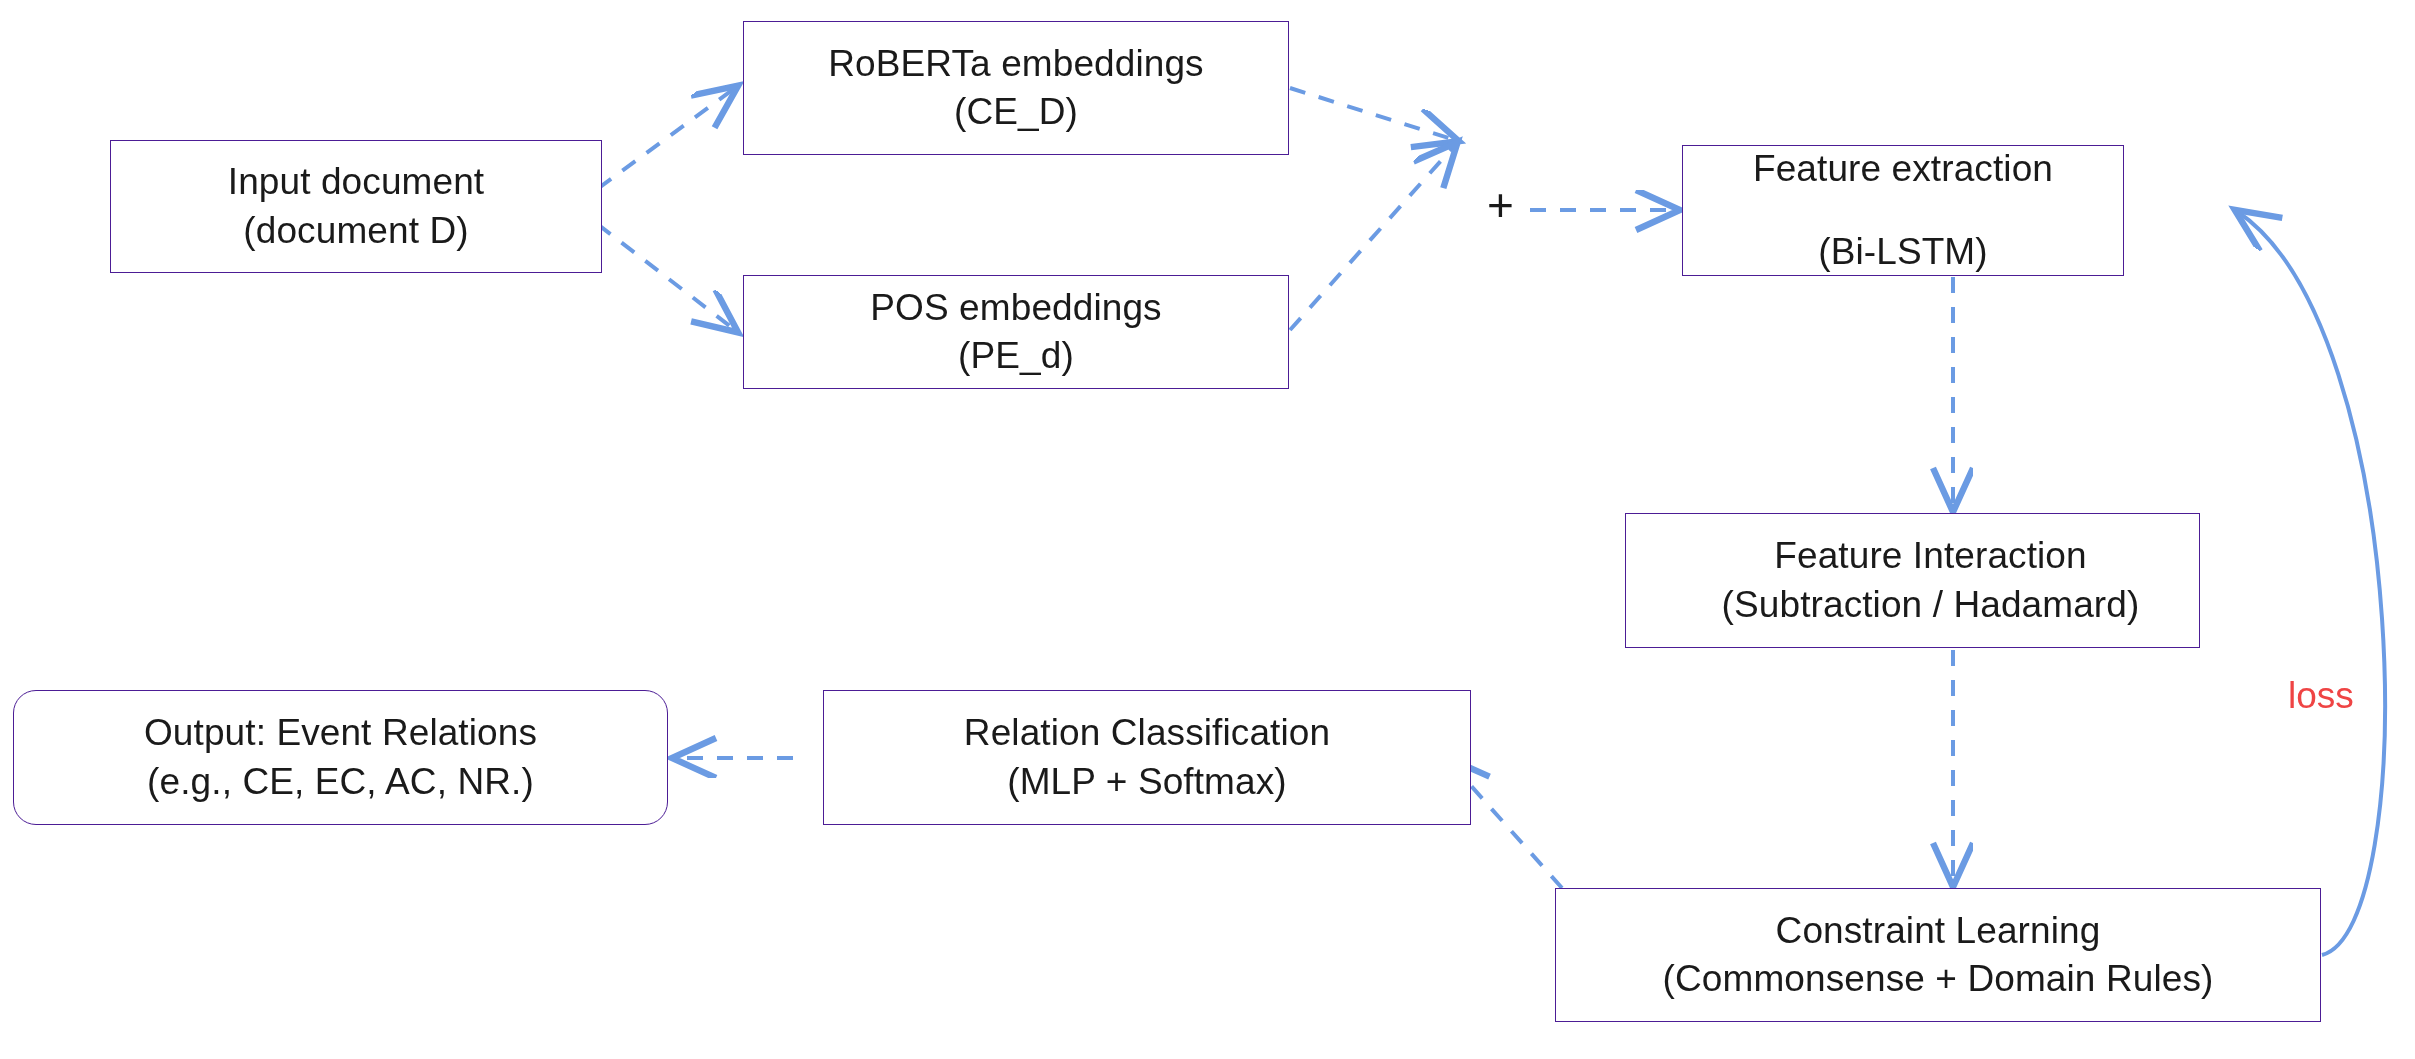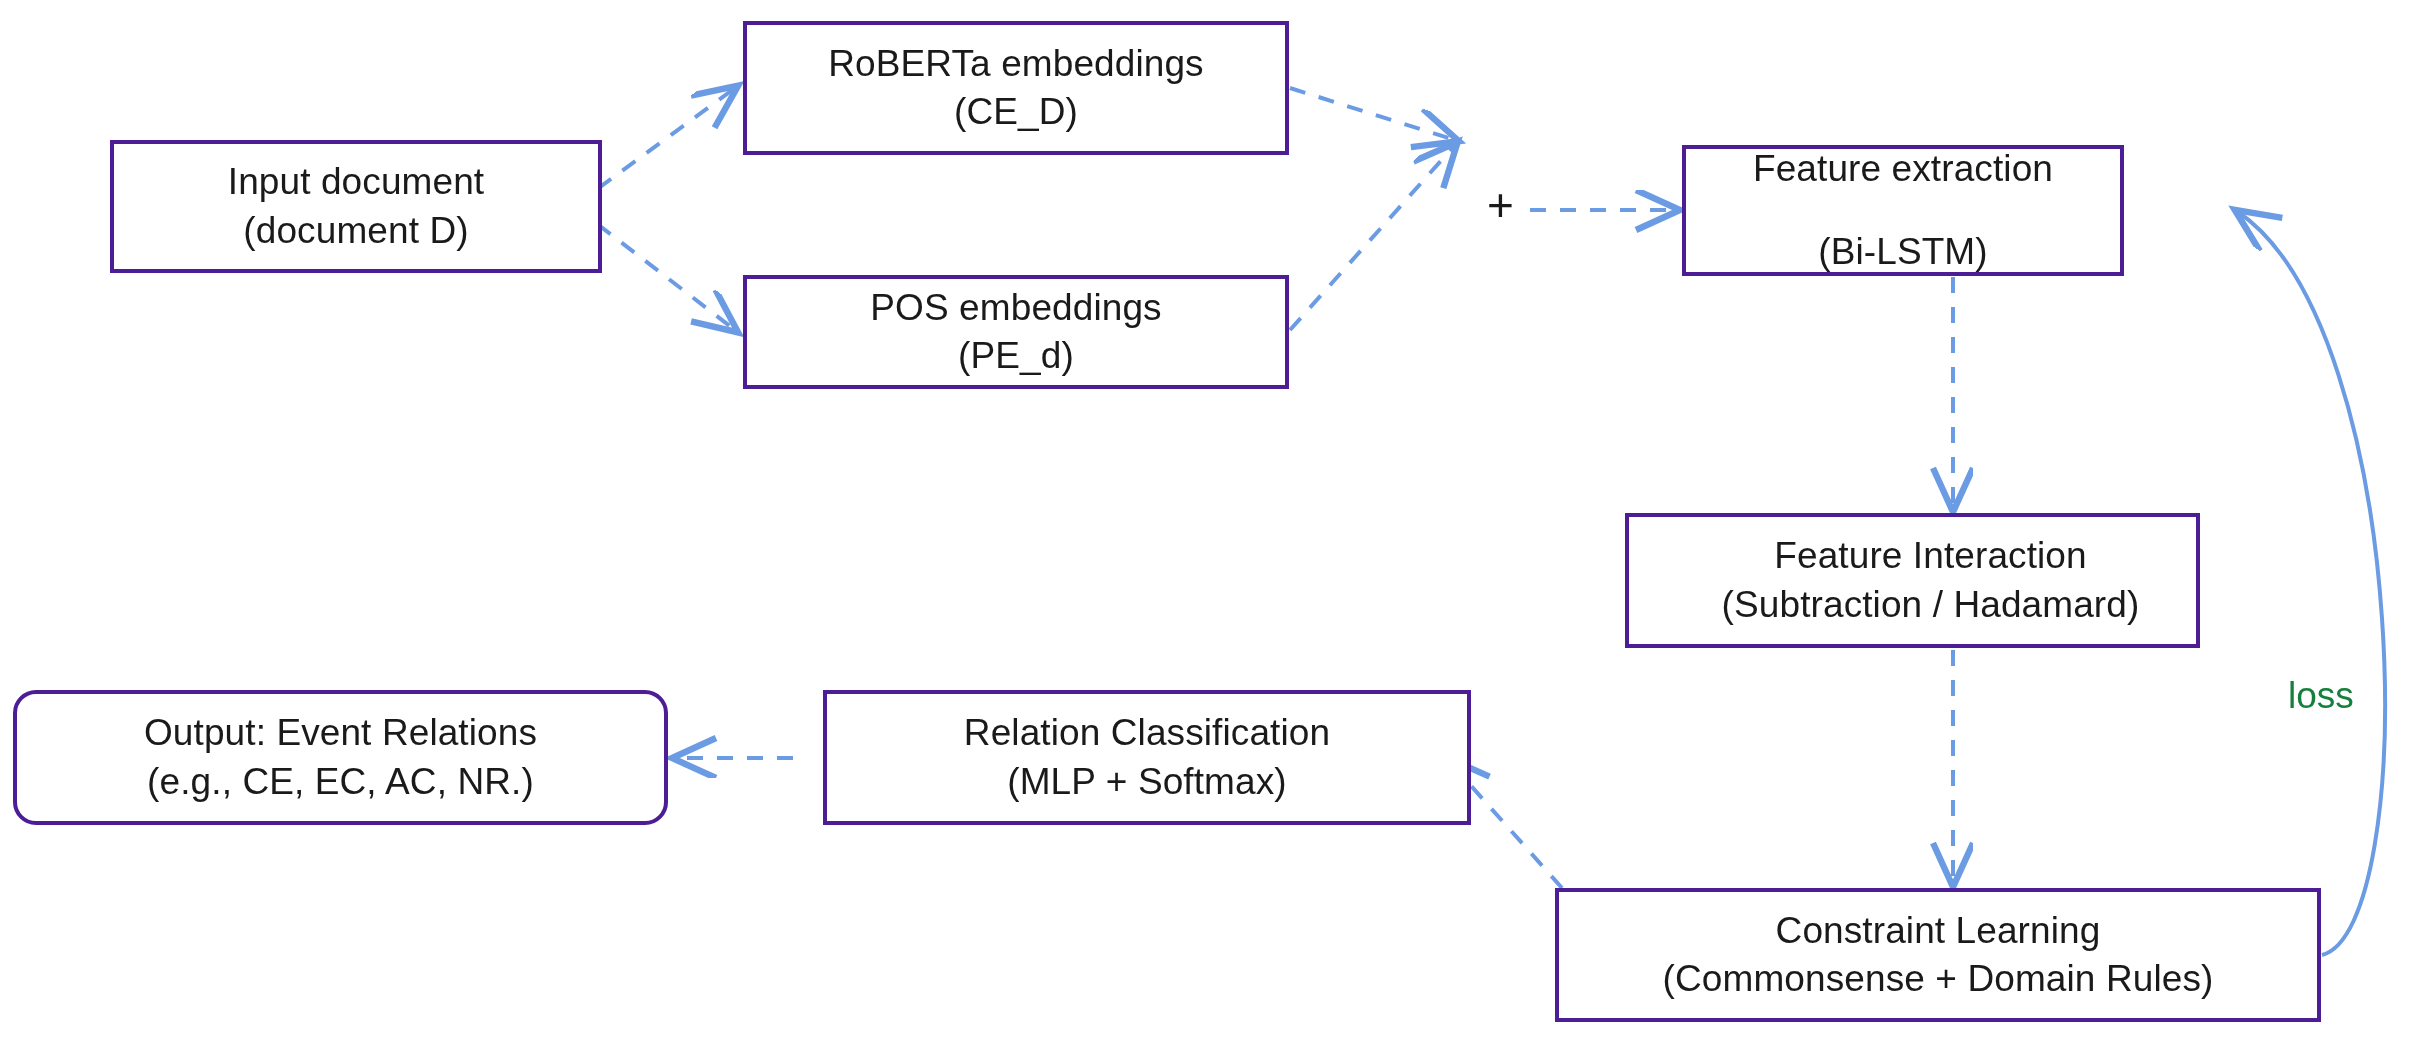--- a/index.html
+++ b/index.html
@@ -20,39 +20,39 @@
     position: absolute;
     left: 0;
     top: 0;
     width: 2415px;
     height: 1059px;
     pointer-events: none;
   }
   .node {
     position: absolute;
     box-sizing: border-box;
-    border: 4px solid #4c1d95;
+    border: 1px solid #4c1d95;
     background: #ffffff;
     display: flex;
     flex-direction: column;
     align-items: center;
     justify-content: center;
     text-align: center;
     color: #1a1a1a;
     font-size: 37px;
     line-height: 1.30;
     letter-spacing: 0.1px;
   }
   .node .l1, .node .l2 {
     display: block;
     white-space: nowrap;
   }
   .label-free {
     position: absolute;
-    color: #15803d;
+    color: #ef4444;
     font-size: 37px;
     white-space: nowrap;
   }
   .plus-sign {
     position: absolute;
     color: #1a1a1a;
     font-size: 46px;
     line-height: 1;
     white-space: nowrap;
   }

